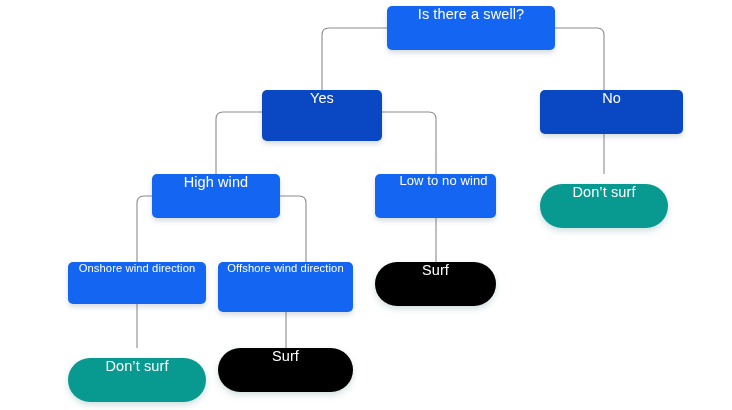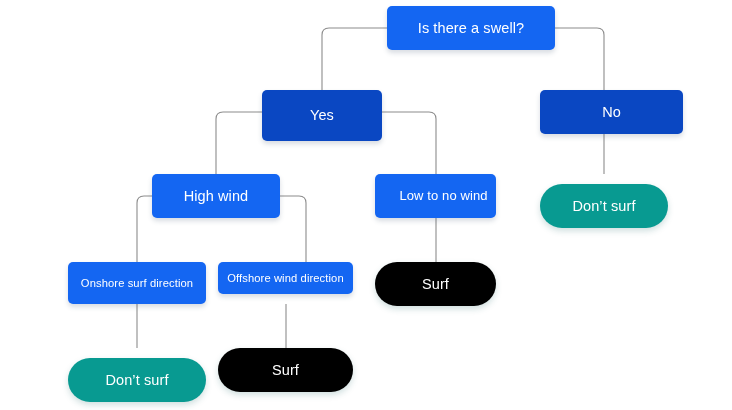--- a/index.html
+++ b/index.html
@@ -23,21 +23,20 @@
     position: absolute;
     left: 0;
     top: 0;
     width: 732px;
     height: 410px;
     pointer-events: none;
   }
   .node {
     position: absolute;
     display: flex;
-    align-items: center;
     justify-content: center;
     box-sizing: border-box;
     text-align: center;
     color: #ffffff;
     line-height: 1.15;
     letter-spacing: 0.1px;
     z-index: 2;
     padding: 0 8px;
   }
   .node.rect {
@@ -105,24 +104,24 @@
 
   <div class="node rect blue-bright t-13" style="left:375px; top:174px; width:121px; height:44px;padding-left:24px;">
     <span>Low to no wind</span>
   </div>
 
   <div class="node pill teal-dark t-15" style="left:540px; top:174px; width:128px; height:44px;">
     <span>Don’t surf</span>
   </div>
 
   <div class="node rect blue-bright t-11" style="left:68px; top:262px; width:138px; height:42px;">
-    <span>Onshore surf direction</span>
+    <span>Onshore wind direction</span>
   </div>
 
-  <div class="node rect blue-bright t-11" style="left:218px; top:262px; width:135px; height:32px;">
+  <div class="node rect blue-bright t-11" style="left:218px; top:262px; width:135px; height:50px;">
     <span>Offshore wind direction</span>
   </div>
 
   <div class="node pill teal-bright t-15" style="left:375px; top:262px; width:121px; height:44px;">
     <span>Surf</span>
   </div>
 
   <div class="node pill teal-dark t-15" style="left:68px; top:348px; width:138px; height:44px;">
     <span>Don’t surf</span>
   </div>

